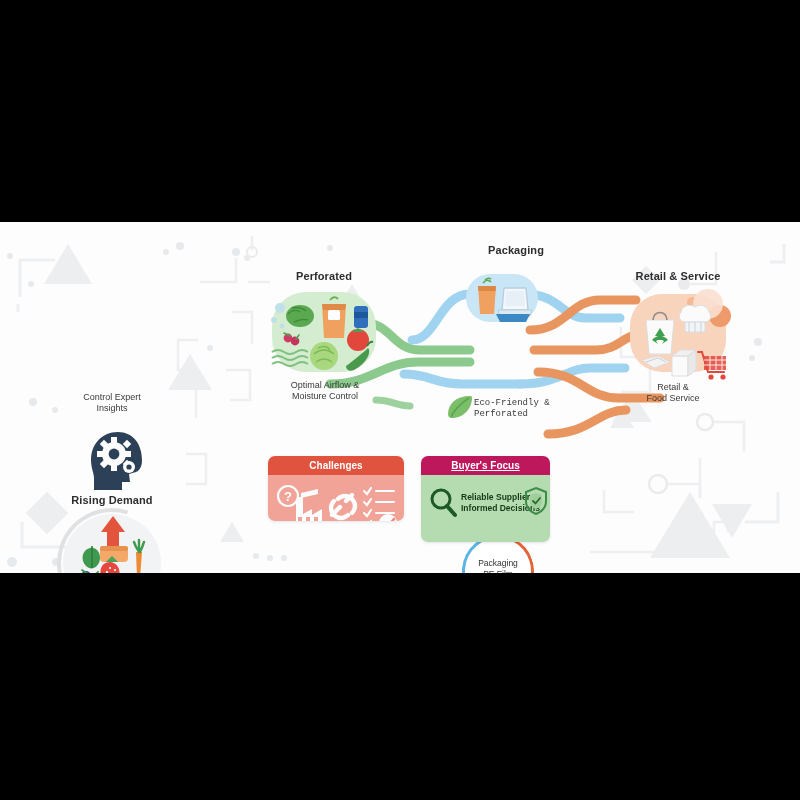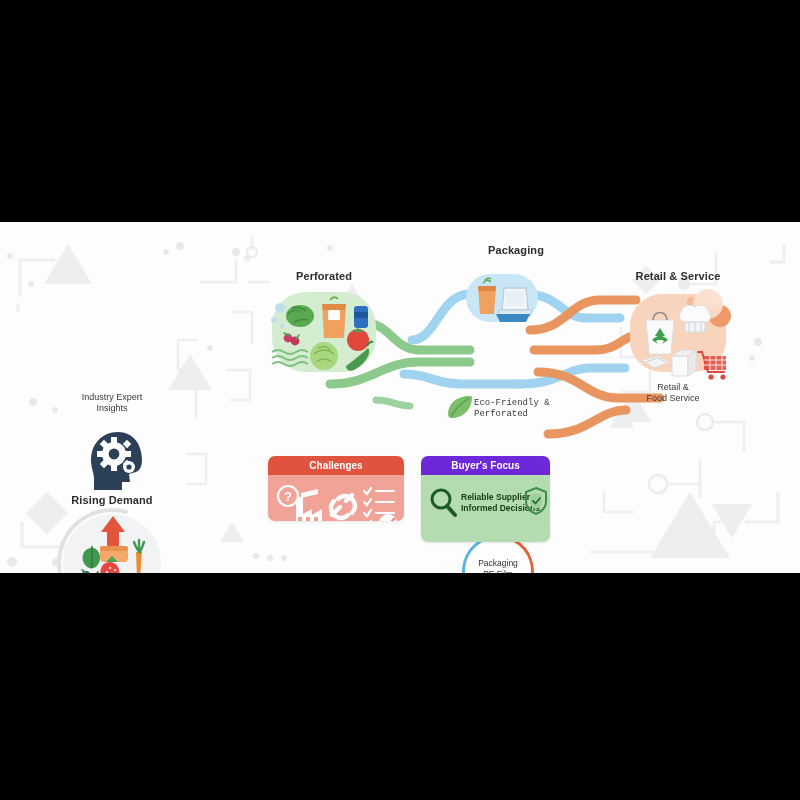--- a/index.html
+++ b/index.html
@@ -74,21 +74,21 @@
   }
   .card-head {
     height: 19px; display: flex; align-items: center; justify-content: center;
     font-size: 10px; font-weight: bold; color: #fff;
   }
   .card-body { position: relative; }
   #card-challenges { left: 268px; top: 456px; width: 136px; height: 65px; }
   #card-challenges .card-head { background: #e0543f; }
   #card-challenges .card-body { background: #f0a396; height: 67px; }
   #card-buyers { left: 421px; top: 456px; width: 129px; height: 86px; }
-  #card-buyers .card-head { background: #6d28d9; }
+  #card-buyers .card-head { background: #be185d; text-decoration: underline; }
   #card-buyers .card-body { background: #b5dcb0; height: 67px; }
   .card-text {
     position: absolute; font-size: 8.5px; color: #153a17; line-height: 11px;
     font-weight: 600;
   }
   svg { display: block; overflow: visible; }
 </style>
 </head>
 <body>
 
@@ -205,21 +205,21 @@
         <circle cx="40" cy="64" r="1.1" fill="#fff"></circle>
       <circle cx="38" cy="56" r="1.1" fill="#fff"></circle>
         <circle cx="43" cy="58" r="1.1" fill="#fff"></circle>
 
       <circle cx="14" cy="64" r="5" fill="#3b3f8f"></circle>
       <circle cx="23" cy="66" r="5" fill="#d33b6b"></circle>
       <path d="M10 58 L16 62 M26 60 L22 64" stroke="#3f9a50" stroke-width="1.8" stroke-linecap="round"></path>
     </svg>
 
     <div class="node-sub" style="left:44px; top:170px; width:136px;">
-      <div>Industry Expert</div>
+      <div>Control Expert</div>
       <div>Insights</div>
     </div>
 
     <svg class="deco" style="left:88px; top:208px; width:62px; height:62px;">
       <path d="M30 2 C 13 2 3 15 3 30 C 3 38 6 43 6 48 L6 60 L34 60 L34 52
                L42 52 L41 44 L48 42 C 52 40 54 36 54 30 C 54 14 45 2 30 2 Z" fill="#2c4158"></path>
       <circle cx="26" cy="24" r="12" fill="#fdfdfd"></circle>
       <circle cx="26" cy="24" r="5.4" fill="#2c4158"></circle>
       <g fill="#fdfdfd">
         <rect x="23" y="7" width="6" height="6"></rect>
@@ -266,20 +266,24 @@
       <circle cx="27" cy="51" r="4.4" fill="#c4345c"></circle>
       <path d="M16 43 L22 46 M31 45 L28 49" stroke="#4ca055" stroke-width="1.6" stroke-linecap="round"></path>
 
       <circle cx="56" cy="66" r="14" fill="#a9d77f"></circle>
       <path d="M46 64 q10 -8 20 0 M48 72 q8 -6 16 0 M50 58 q8 -4 12 2" stroke="#7cbb55" stroke-width="1.5" fill="none"></path>
 
       <path d="M78 76 C 86 70 96 62 100 58 C 104 62 98 74 86 80 C 82 82 78 80 78 76 Z" fill="#4a9a4e"></path>
       <path d="M99 56 q3 -5 6 -4" stroke="#3c8040" stroke-width="2" fill="none"></path>
     </svg>
 
+    <div class="node-sub" style="left:264px; top:158px; width:122px;">
+      <div>Optimal Airflow &amp;</div>
+      <div>Moisture Control</div>
+    </div>
 
     <div class="node-title" style="left:456px; top:22px; width:120px;">Packaging</div>
     <div id="pack-blob" class="blob" style="top:52px;"></div>
 
     <svg class="deco" style="left:472px; top:50px; width:62px; height:52px;">
 
       <path d="M6 14 L24 14 L22 42 L8 42 Z" fill="#f0a05f"></path>
       <path d="M6 14 L24 14 L23.5 19 L6.5 19 Z" fill="#dd8744"></path>
       <path d="M11 11 q4 -5 8 -1" stroke="#5ea84b" stroke-width="1.6" fill="none"></path>
       <path d="M13 8 q3 -3 6 -1" stroke="#5ea84b" stroke-width="1.6" fill="none"></path>

